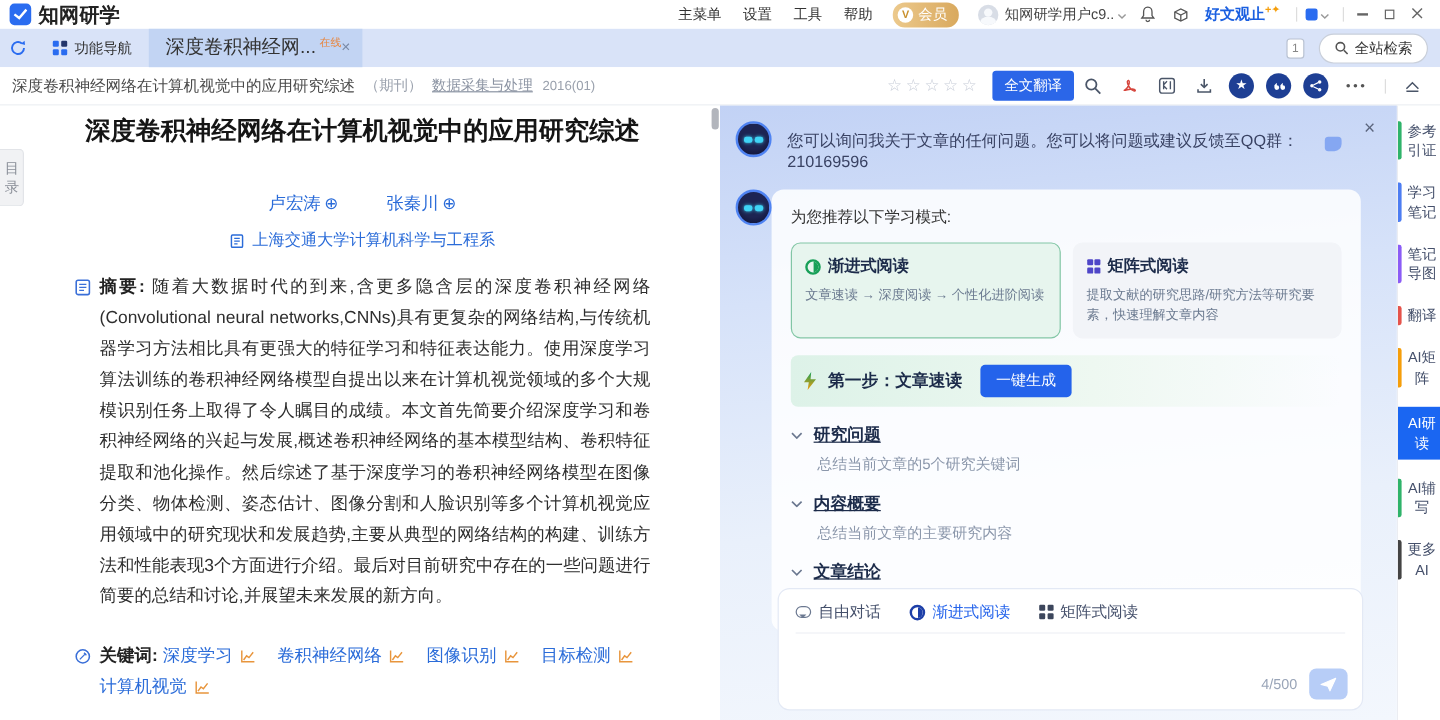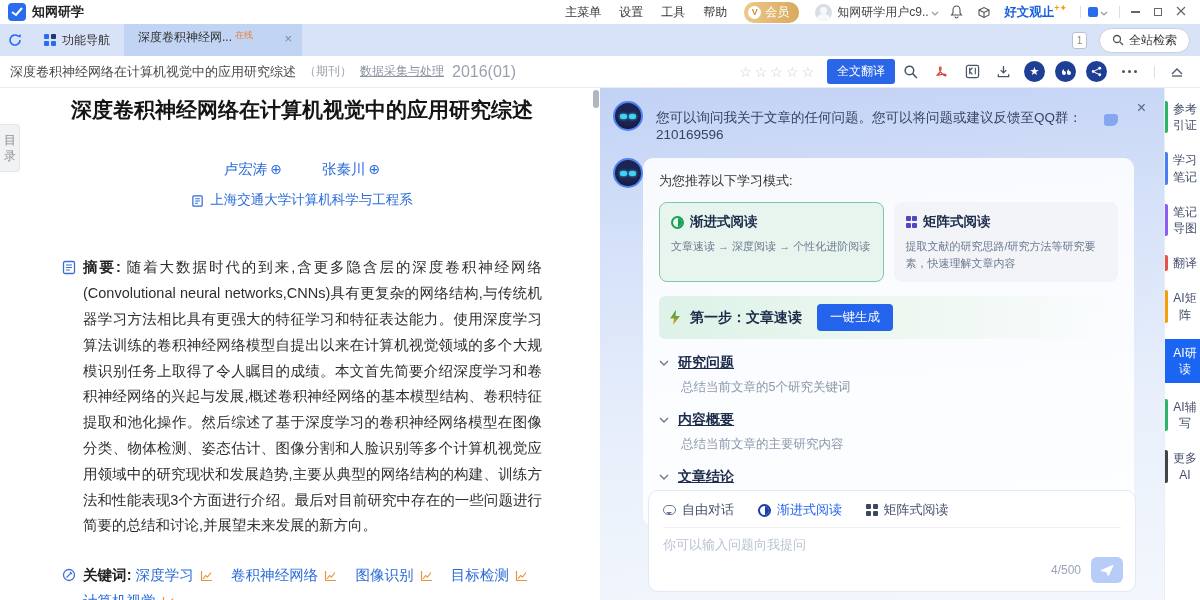--- a/index.html
+++ b/index.html
@@ -2,21 +2,21 @@
 <html><head>
 <meta charset="utf-8">
 <style>
   * { margin:0; padding:0; box-sizing:border-box; }
   html,body { width:1200px; height:600px; overflow:hidden; }
   body { font-family:"Liberation Sans","DejaVu Sans",sans-serif; font-size:12px; color:#333; background:#fff; }
 
   
   .topbar { height:24px; padding:0 6px 0 8px; display:flex; align-items:center; background:#fff; }
   .logo { width:18px; height:18px; border-radius:4px; background:#2a6cf0; color:#fff; display:flex; align-items:center; justify-content:center; margin-right:6px; }
-  .app-title { font-size:13px; font-weight:bold; color:#222; }
+  .app-title { font-size:17px; font-weight:bold; color:#222; }
   .topbar .spacer { flex:1; }
   .menu-item { font-size:12px; color:#333; margin:0 9px; cursor:default; }
   .vip { background:linear-gradient(90deg,#ecc98c,#d9a95e); color:#fff; border-radius:10px; padding:2px 10px 2px 4px; display:flex; align-items:center; gap:4px; margin:0 8px; font-size:12px; }
   .vip-medal { width:13px; height:13px; border-radius:50%; background:#fff; color:#c9912e; font-size:9px; font-weight:bold; display:flex; align-items:center; justify-content:center; }
   .avatar { width:17px; height:17px; border-radius:50%; background:#d8dde6; margin:0 5px 0 8px; position:relative; overflow:hidden; }
   .avatar::before { content:""; position:absolute; left:5px; top:3px; width:7px; height:7px; border-radius:50%; background:#f7f9fc; }
   .avatar::after { content:""; position:absolute; left:2px; top:10px; width:13px; height:8px; border-radius:50%; background:#f7f9fc; }
   .username { font-size:12px; color:#444; max-width:92px; white-space:nowrap; overflow:hidden; }
   .tiny-chev { margin:0 4px 0 2px; color:#999; }
   .icon-btn { margin:0 7px; color:#555; display:flex; align-items:center; }
@@ -29,54 +29,54 @@
   .wc-max { width:8px; height:8px; border:1.2px solid #666; }
 
   
   .tabbar { height:32px; background:#d9e3f8; display:flex; align-items:center; }
   .refresh { width:30px; display:flex; justify-content:center; color:#2a6cf0; }
   .navtab { display:flex; align-items:center; gap:6px; padding:16px 14px; height:32px; font-size:12px; color:#333; }
   .gridicon { display:grid; grid-template-columns:5px 5px; grid-gap:2px; }
   .gridicon i { width:5px; height:5px; background:#2a6cf0; border-radius:1px; }
   .gridicon i:nth-child(2){ background:#23356b; }
   .tab-active { height:32px; background:#c2d4f3; display:flex; align-items:flex-start; padding:5px 10px 0 14px; width:178px; position:relative; }
-  .tab-title { font-size:12px; color:#333; }
+  .tab-title { font-size:16px; color:#333; }
   .tab-online { color:#e8833a; font-size:9px; margin-left:3px; }
   .tab-close { position:absolute; right:10px; top:8px; color:#7a8aa6; font-size:13px; line-height:1; }
   .tabbar .spacer{ flex:1; }
   .page-ind { width:15px; height:17px; border:1px solid #b9c2d2; border-radius:3px; background:#fff; color:#888; font-size:10px; display:flex; align-items:center; justify-content:center; margin-right:12px; }
   .global-search { background:#fff; border:1px solid #c9cfda; border-radius:14px; padding:3px 12px; display:flex; align-items:center; gap:5px; font-size:12px; color:#333; margin-right:10px; }
 
   
   .docbar { height:32px; border-bottom:1px solid #e8ebf1; display:flex; align-items:center; padding:0 8px 0 10px; background:#fff; }
   .doc-crumb { font-size:13px; color:#4a4a4a; white-space:nowrap; }
   .doc-type { color:#9aa1ad; margin:0 8px; font-size:12px; }
   .doc-journal { color:#8b93a2; text-decoration:underline; font-size:12px; }
-  .doc-issue { color:#9aa1ad; margin-left:8px; font-size:16px; }
+  .doc-issue { color:#9aa1ad; margin-left:8px; font-size:11px; }
   .docbar .spacer { flex:1; }
   .stars { color:#c8cdd8; font-size:14px; letter-spacing:3px; margin-right:10px; }
   .translate-btn { background:#2b66e8; color:#fff; border:none; font-size:12px; padding:4px 10px; border-radius:3px; margin-right:0; }
   .tool-ic { margin:0 8px; display:flex; align-items:center; color:#4a5568; }
   .circ { width:21px; height:21px; border-radius:50%; background:#1e3f94; color:#fff; display:flex; align-items:center; justify-content:center; margin:0 5px; }
   .circ .star { font-size:11px; line-height:1; }
   .dots { display:flex; gap:3px; margin:0 10px; }
   .dots i { width:3px; height:3px; border-radius:50%; background:#555; }
 
   
   .main { display:flex; height:512px; }
   .doc-panel { width:600px; background:#fff; position:relative; overflow:hidden; }
   .toc-tab { position:absolute; left:0; top:36px; background:#f1f2f4; border:1px solid #e2e4e8; border-left:none; border-radius:0 4px 4px 0; color:#8a8f98; font-size:12px; padding:7px 4px; width:20px; line-height:1.35; text-align:center; word-break:break-all; }
   .doc-scroll-thumb { position:absolute; right:1px; top:2px; width:6px; height:18px; border-radius:3px; background:#b2b5bc; }
   .doc-content { padding:8px 58px 0 62px; }
   .paper-title { font-size:21px; font-weight:bold; color:#151515; text-align:center; line-height:1.35; }
   .authors { text-align:center; margin-top:36px; font-size:14.5px; color:#2b6cd9; }
   .authors .auth { margin:0 18px; }
   .plus { color:#2b6cd9; font-size:14px; margin-left:3px; }
   .affil { text-align:center; margin-top:12px; font-size:13.5px; color:#2b6cd9; display:flex; justify-content:center; align-items:center; gap:6px; }
-  .section { position:relative; padding-left:21px; margin-top:46px; font-size:14.5px; line-height:1.78; color:#2e2e2e; text-align:justify; }
+  .section { position:relative; padding-left:21px; margin-top:18px; font-size:14.5px; line-height:1.78; color:#2e2e2e; text-align:justify; }
   .sec-icon { position:absolute; left:0; top:5px; color:#3a6fd8; display:flex; }
   .sec-label { font-weight:bold; color:#222; }
   .kw-section { margin-top:24px; }
   .kw-link { color:#2b6cd9; margin-right:6px; }
   .kw-chart { display:inline-flex; vertical-align:-2px; margin-right:14px; }
 
   
   .ai-panel { width:564px; position:relative; background:linear-gradient(175deg,#c2d2f5 0%,#d6e2f9 30%,#e9f0fb 65%,#f3f7fd 100%); }
   .ai-close { position:absolute; top:12px; right:18px; color:#5b657d; font-size:16px; line-height:1; }
   .robot { width:30px; height:30px; border-radius:50%; background:radial-gradient(circle at 50% 35%, #1d2452 55%, #0b0e2e); border:2px solid #4f83f2; position:relative; flex-shrink:0; }
@@ -456,21 +456,20 @@
         <span class="itab">
           <span class="matrix-ic dark">
               <i></i>
               <i></i>
               <i></i>
               <i></i>
             </span>
           <span>矩阵式阅读</span>
         </span>
       </div>
-      <textarea class="ai-textarea" placeholder="你可以输入问题向我提问" style=""></textarea>
       <div class="input-foot">
         <span class="counter">4/500</span>
         <button class="send-btn">
           <svg width="14" height="13" viewBox="0 0 16 14">
               <path d="M1 7 L15 1 L9.5 13 L7.5 8.5 Z M7.5 8.5 L15 1" fill="#fff" stroke="#fff" stroke-width="1" stroke-linejoin="round"></path>
             </svg>
         </button>
       </div>
     </div>
   </div>

